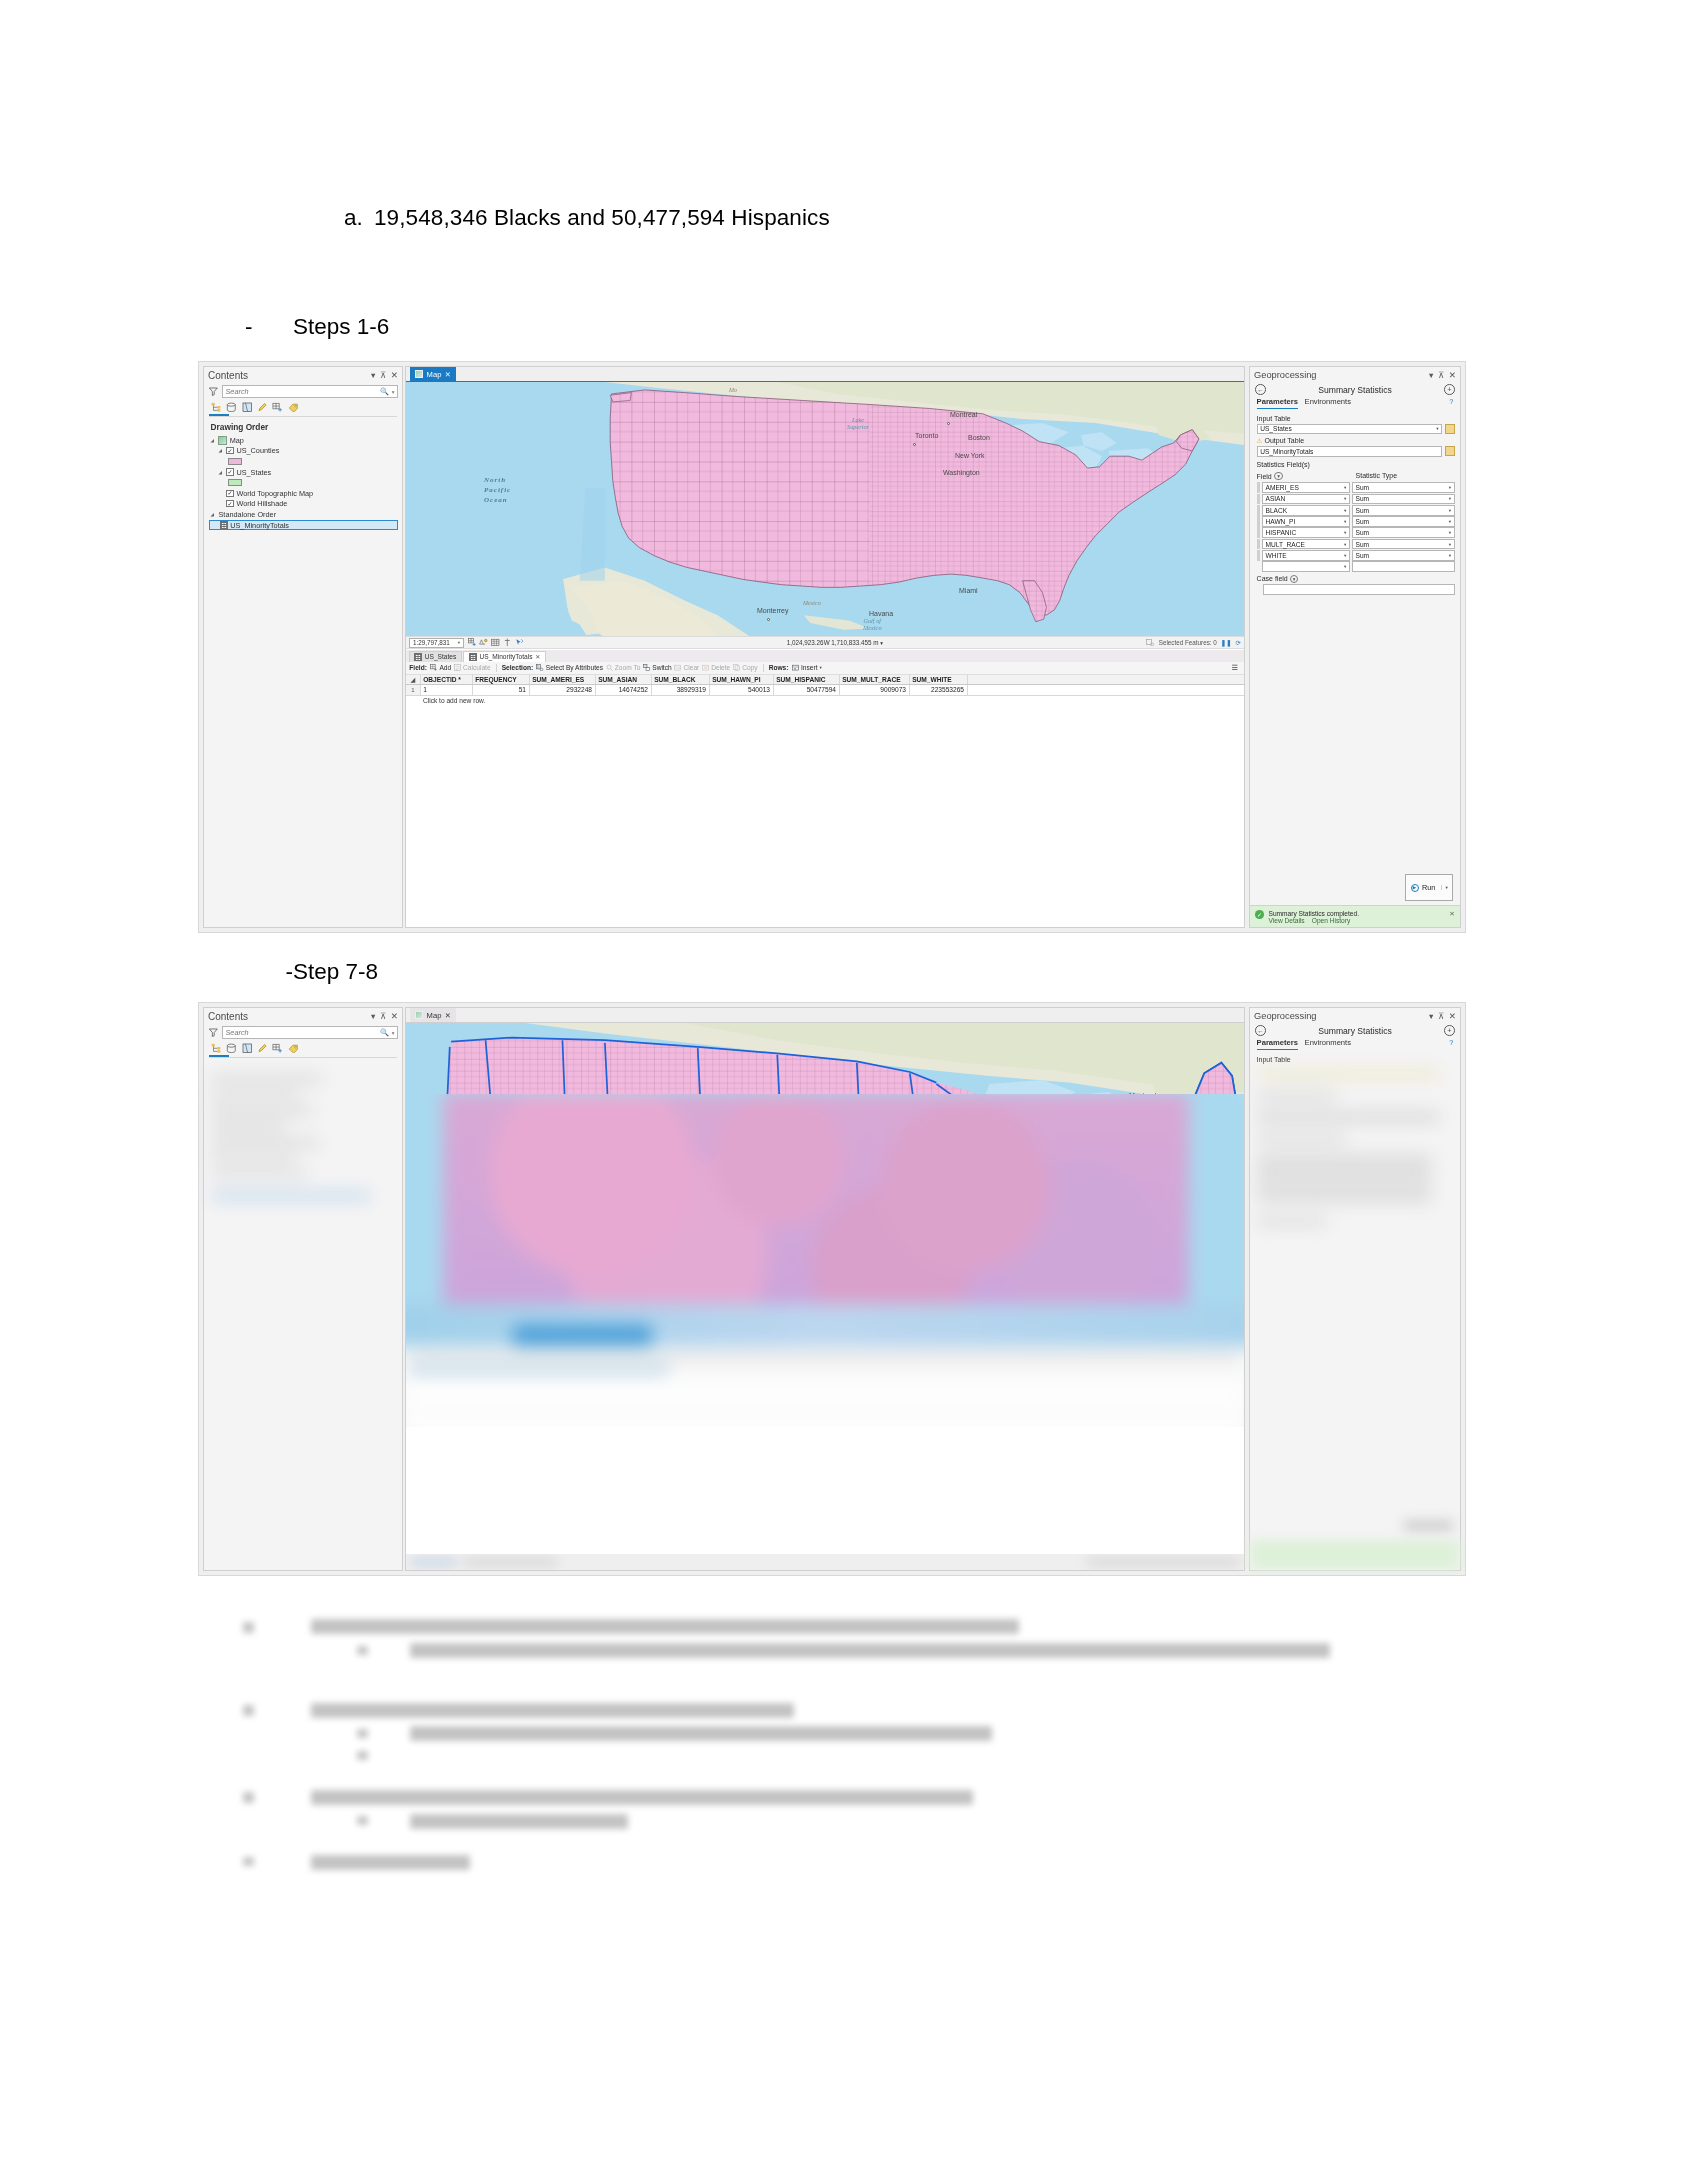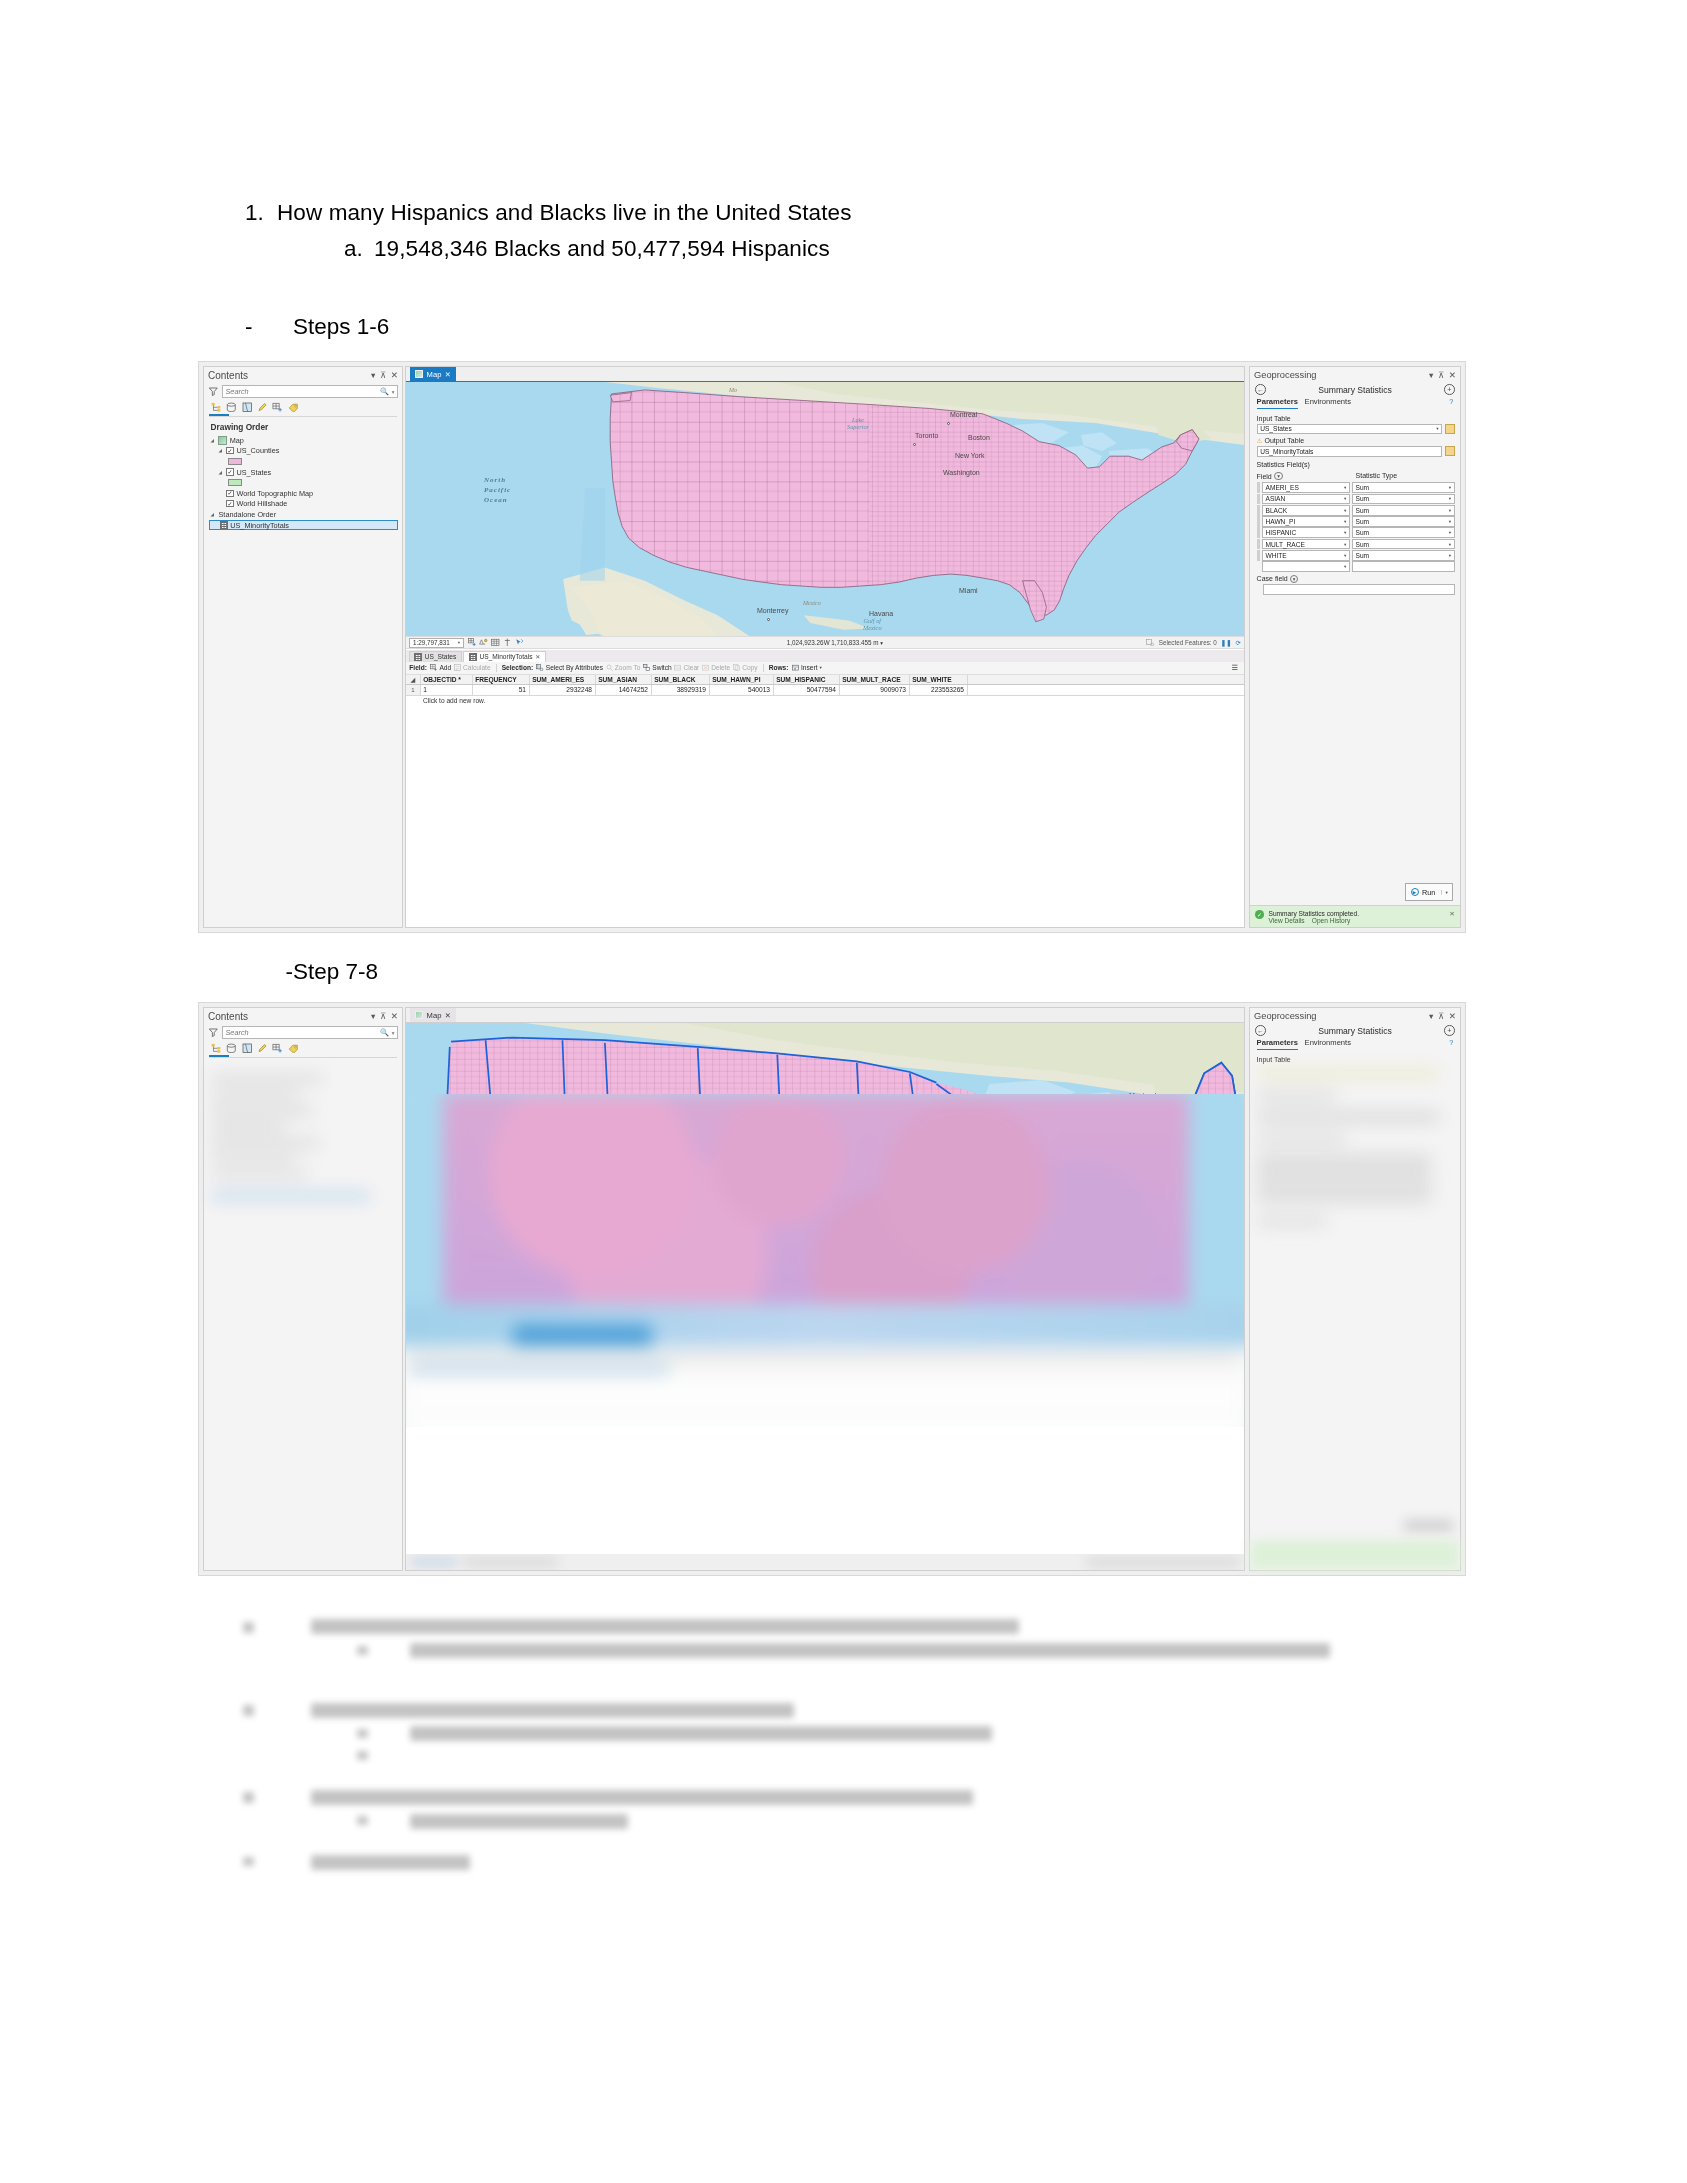--- a/index.html
+++ b/index.html
@@ -162,21 +162,21 @@
   .circ { width:8.6px; height:8.6px; border:0.8px solid #7a7a7a; border-radius:50%; display:flex; align-items:center; justify-content:center; font-size:5.3px; color:#555;}
   .fld-row { display:flex; align-items:stretch; gap:2px; margin-bottom:0.7px; }
   .fld-handle { width:3.3px; background:#cfcfcf; flex:none; }
   .fld-a { width:88px; }
   .fld-b { flex:1; }
   .case-wrap { margin-top:2.6px; }
   .case-in { height:10.6px; background:#fff; border:0.7px solid #b6b6b6; margin-left:6.6px; }
 
   .gp-foot { padding:4px 6.6px; display:flex; justify-content:flex-end; }
   .run-btn {
-    border:0.7px solid #a9a9a9; background:#fbfbfb; height:18px; min-width:41px;
+    border:0.7px solid #a9a9a9; background:#fbfbfb; height:27px; min-width:41px;
     display:flex; align-items:center; gap:3.3px; padding:0 4.6px; font-size:7.3px; color:#222;
   }
   .run-play { width:8px; height:8px; border:0.9px solid #1a7fc1; border-radius:50%; display:flex; align-items:center; justify-content:center; color:#1a7fc1; font-size:4.6px; }
   .run-caret { margin-left:2.6px; font-size:4.6px; color:#555; border-left:0.7px solid #cfcfcf; padding-left:3.3px; }
   .gp-msg {
     background:#ddf0d8; border-top:0.7px solid #bfe0b6; padding:3.3px 5.3px;
     display:flex; gap:4.6px; align-items:flex-start; font-size:6.6px; color:#2a2a2a;
   }
   .ok-ico { width:8.6px; height:8.6px; border-radius:50%; background:#4caf50; color:#fff; display:flex; align-items:center; justify-content:center; font-size:6px; flex:none; margin-top:0.7px;}
   .gp-msg .links { color:#3a6b3a; }
@@ -187,23 +187,20 @@
   .blur-hard { filter: blur(8.6px); }
   .ghost-line { background:#cfcfcf; border-radius:1.3px; }
 
   .bottom-blur { position:absolute; left:0; width:1687px; }
   .bl { position:absolute; background:#b9b9b9; border-radius:2px; filter:blur(3px); opacity:.85;}
 </style>
 </head>
 <body>
 
 <div class="doc-q">
-  <div class="q-line">
-    <span class="q-num">1.</span><span>How many Hispanics and Blacks live in the United States</span>
-  </div>
   <div class="q-line q-sub" style="margin-top:5.3px;">
     <span class="q-num">a.</span><span>19,548,346 Blacks and 50,477,594 Hispanics</span>
   </div>
 </div>
 
 <div class="step-label" style="left:245px; top:314px;">
   <span class="dash">-</span><span>Steps 1-6</span>
 </div>
 
 <div class="step-label" style="left:245px; top:959px;text-align:right;">

